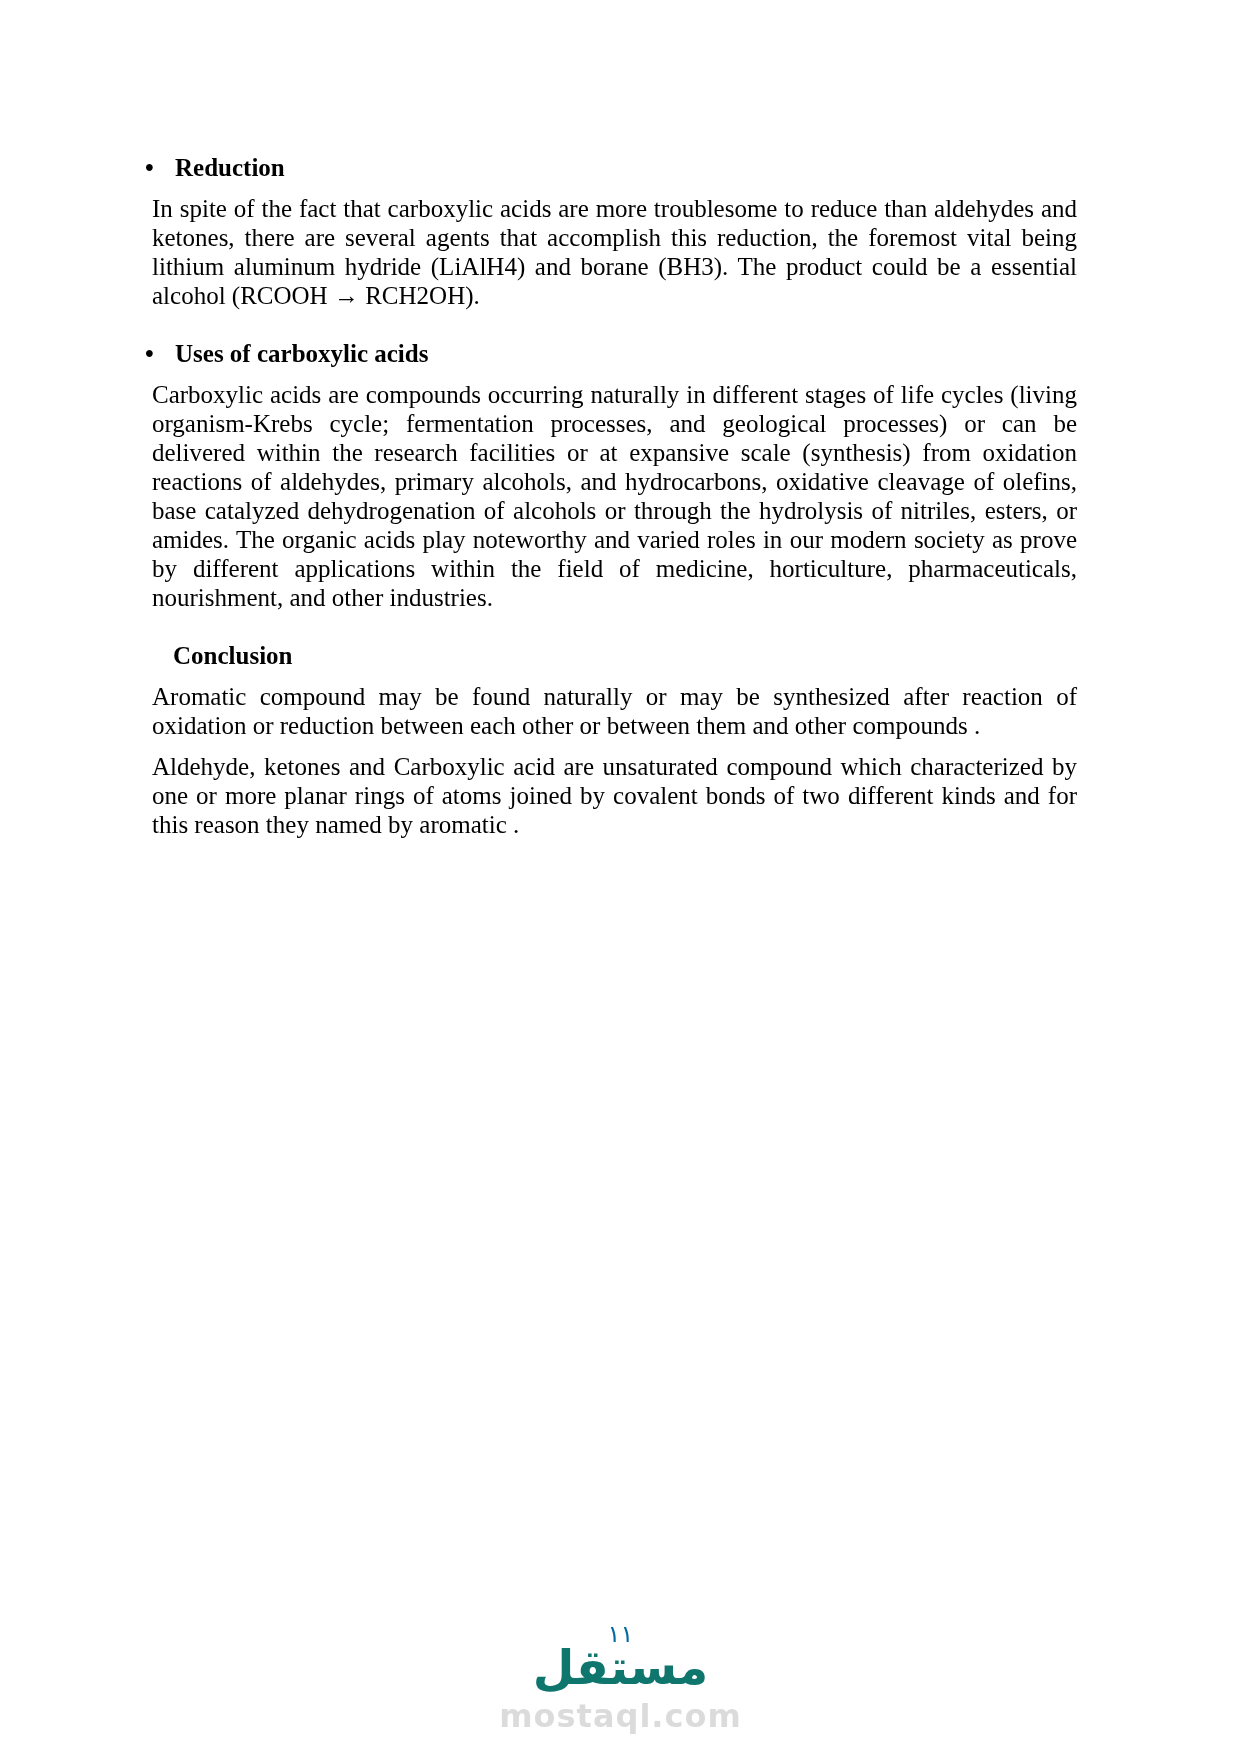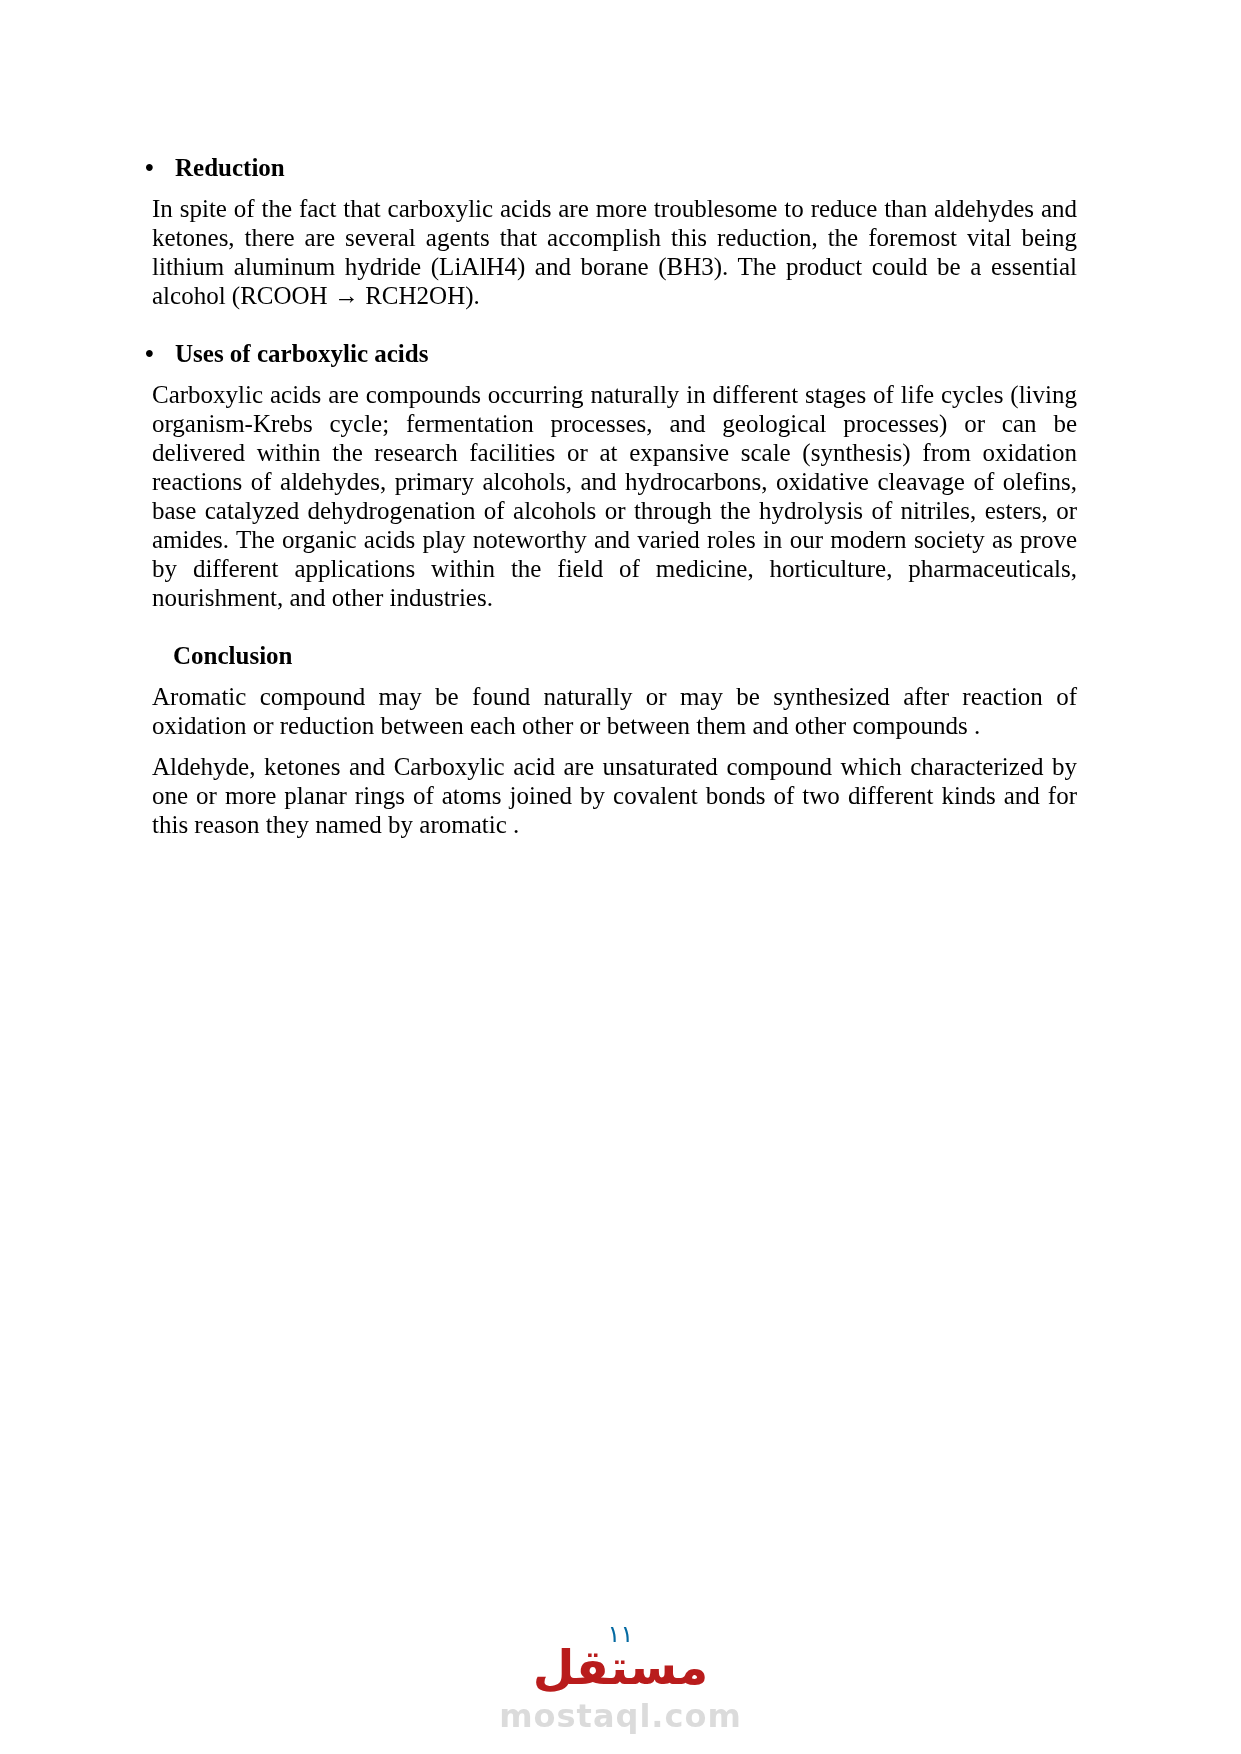--- a/index.html
+++ b/index.html
@@ -65,21 +65,21 @@
     left: 0;
     width: 100%;
     text-align: center;
     user-select: none;
   }
   .wm-logo {
     font-family: "DejaVu Sans", sans-serif;
     font-weight: bold;
     font-size: 48px;
     line-height: 48px;
-    color: #b91c1c;
+    color: #0f766e;
   }
   .wm-url {
     font-family: "DejaVu Sans", sans-serif;
     font-weight: bold;
     font-size: 32px;
     line-height: 26px;
     letter-spacing: 1px;
     color: #dbdbdb;
     margin-top: 12px;
   }

